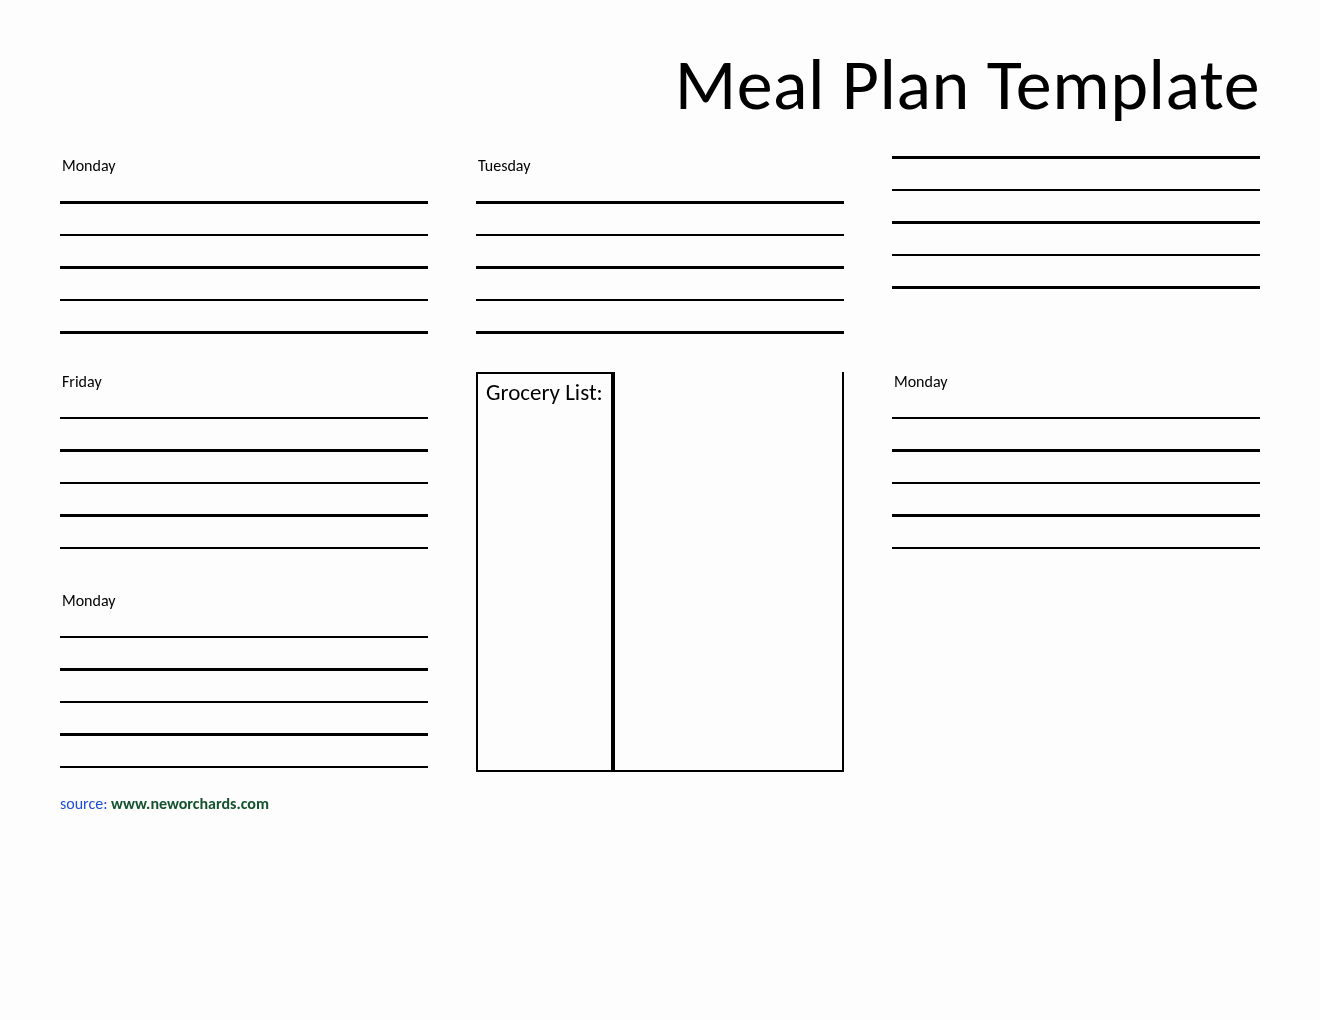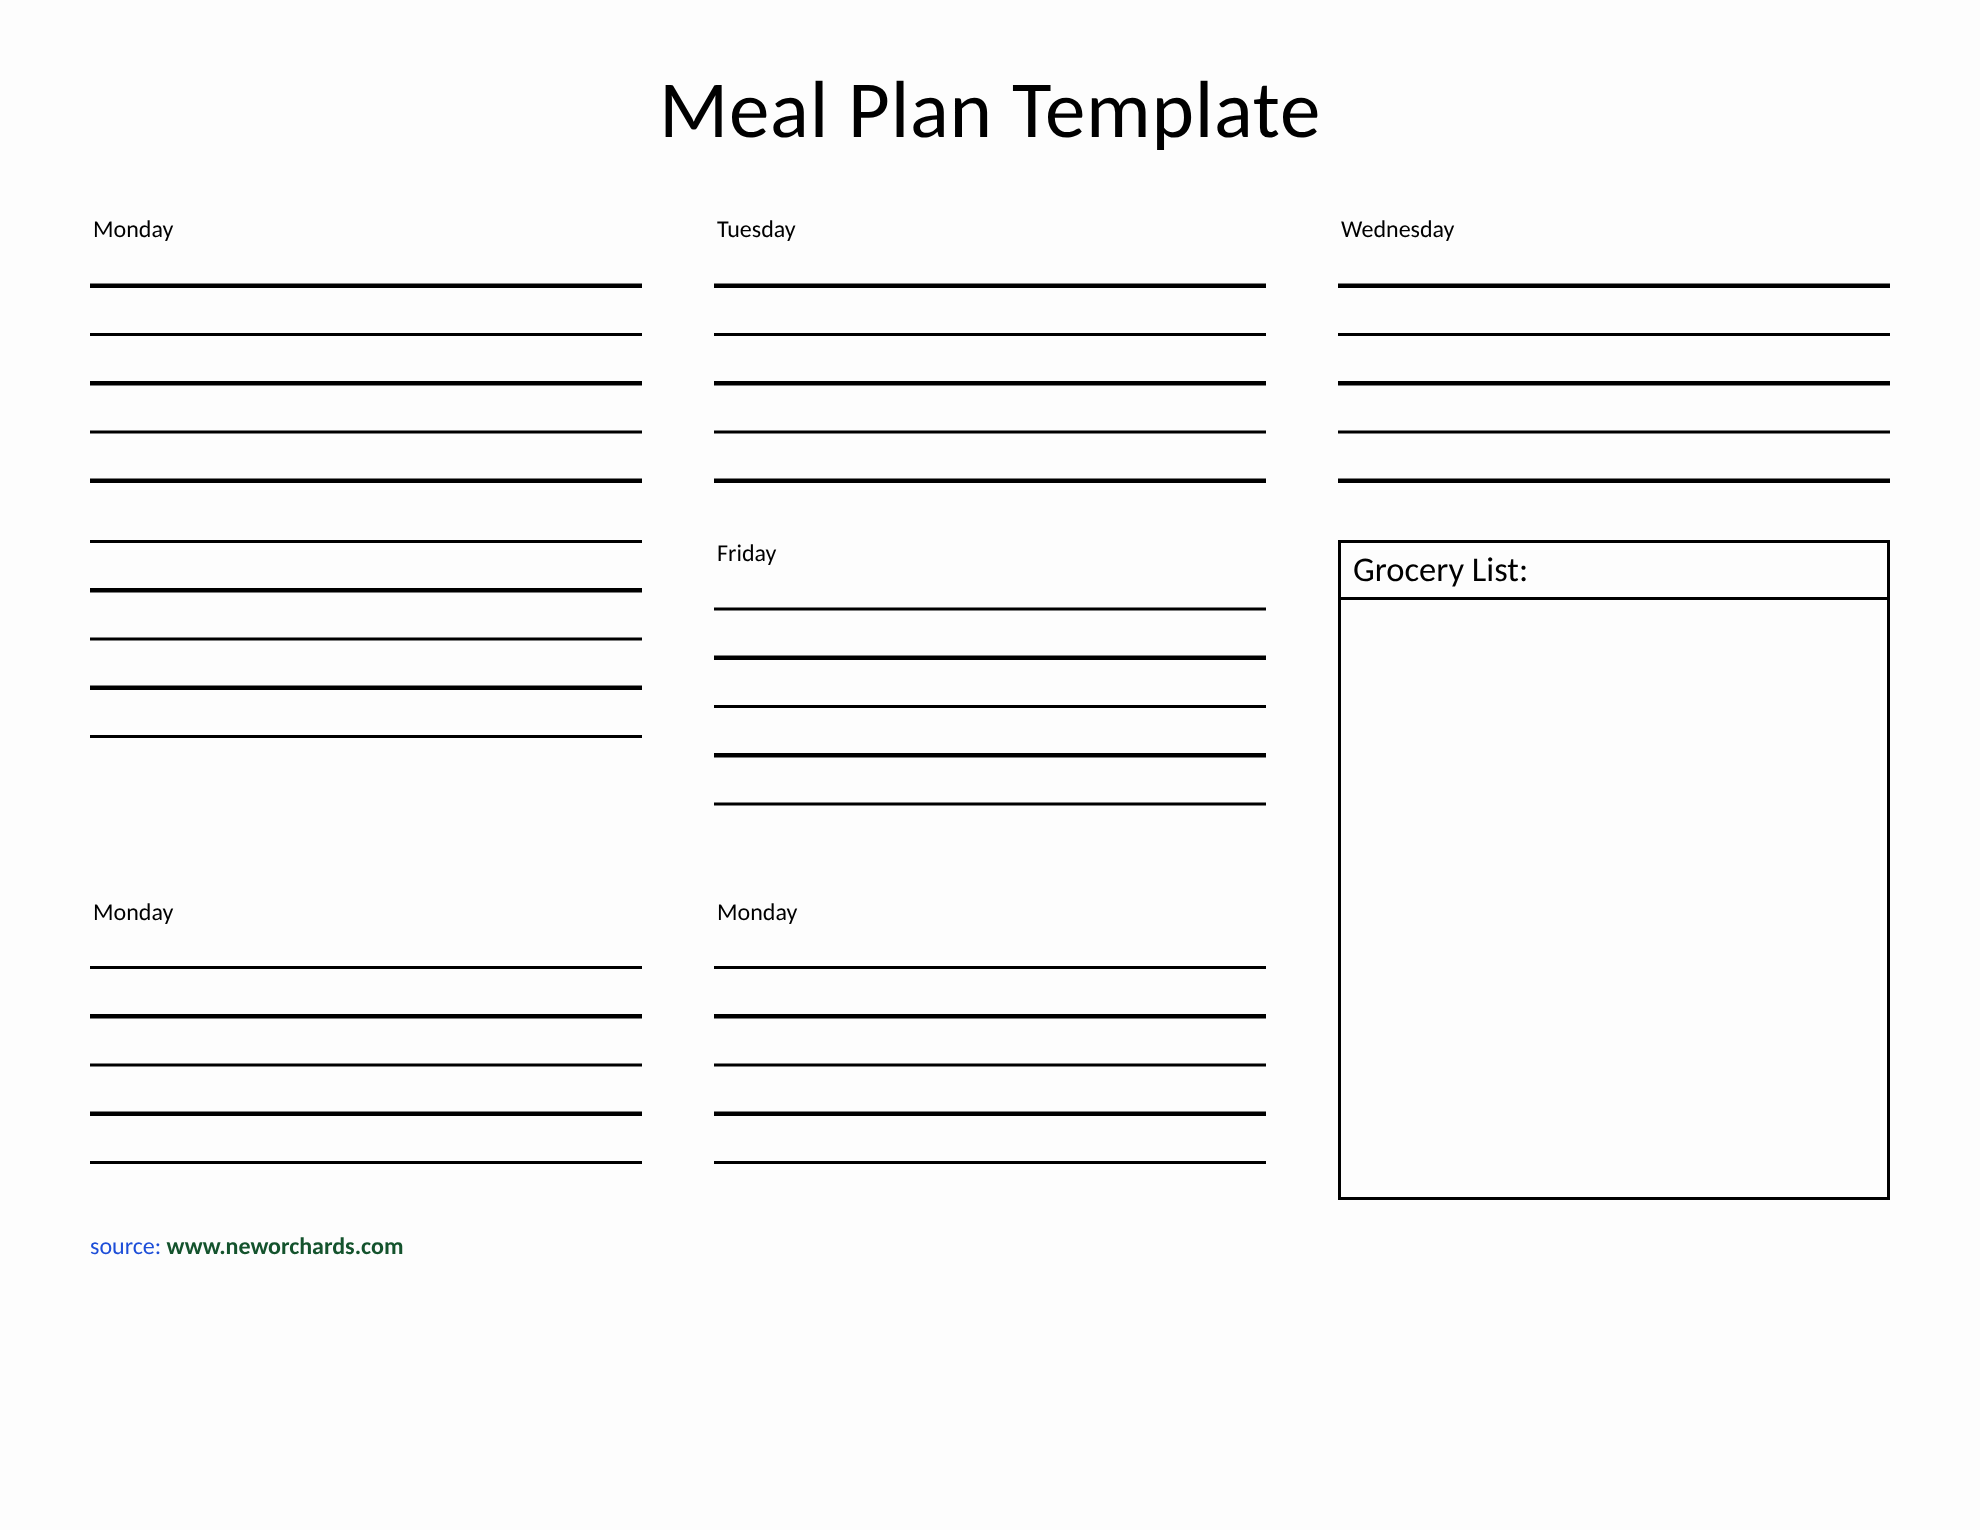--- a/index.html
+++ b/index.html
@@ -9,24 +9,24 @@
     }
     body {
       font-family: 'Calibri', 'Segoe UI', Arial, sans-serif;
       background: #fdfdfd;
       width: 1320px;
       height: 1020px;
       padding: 40px 60px 20px 60px;
       color: #000;
     }
     .page-title {
-      text-align: center;
-      font-size: 54px;
+      text-align: right;
+      font-size: 72px;
       font-weight: 400;
-      margin-bottom: 38px;
+      margin-bottom: 28px;
       letter-spacing: 0.5px;
     }
     .grid {
       display: grid;
       grid-template-columns: 1fr 1fr 1fr;
       column-gap: 48px;
       row-gap: 38px;
     }
     .day-block {
       display: flex;
@@ -44,21 +44,21 @@
       gap: 30px;
     }
     .line {
       height: 2.5px;
       background: #000;
       width: 100%;
     }
     .grocery-block {
       grid-row: span 2;
       display: flex;
-      flex-direction: column;
+      flex-direction: row;
     }
     .grocery-header {
       border: 2px solid #000;
       padding: 4px 8px;
       font-size: 23px;
       font-weight: 400;
     }
     .grocery-box {
       border: 2px solid #000;
       border-top: none;
@@ -101,30 +101,20 @@
     <div class="day-label">Tuesday</div>
     <div class="lines">
       <div class="line"></div>
       <div class="line"></div>
       <div class="line"></div>
       <div class="line"></div>
       <div class="line"></div>
     </div>
   </div>
 
-  <div class="day-block">
-    <div class="day-label">Wednesday</div>
-    <div class="lines">
-      <div class="line"></div>
-      <div class="line"></div>
-      <div class="line"></div>
-      <div class="line"></div>
-      <div class="line"></div>
-    </div>
-  </div>
 
   <div class="day-block">
     <div class="lines">
       <div class="line"></div>
       <div class="line"></div>
       <div class="line"></div>
       <div class="line"></div>
       <div class="line"></div>
     </div>
   </div>

